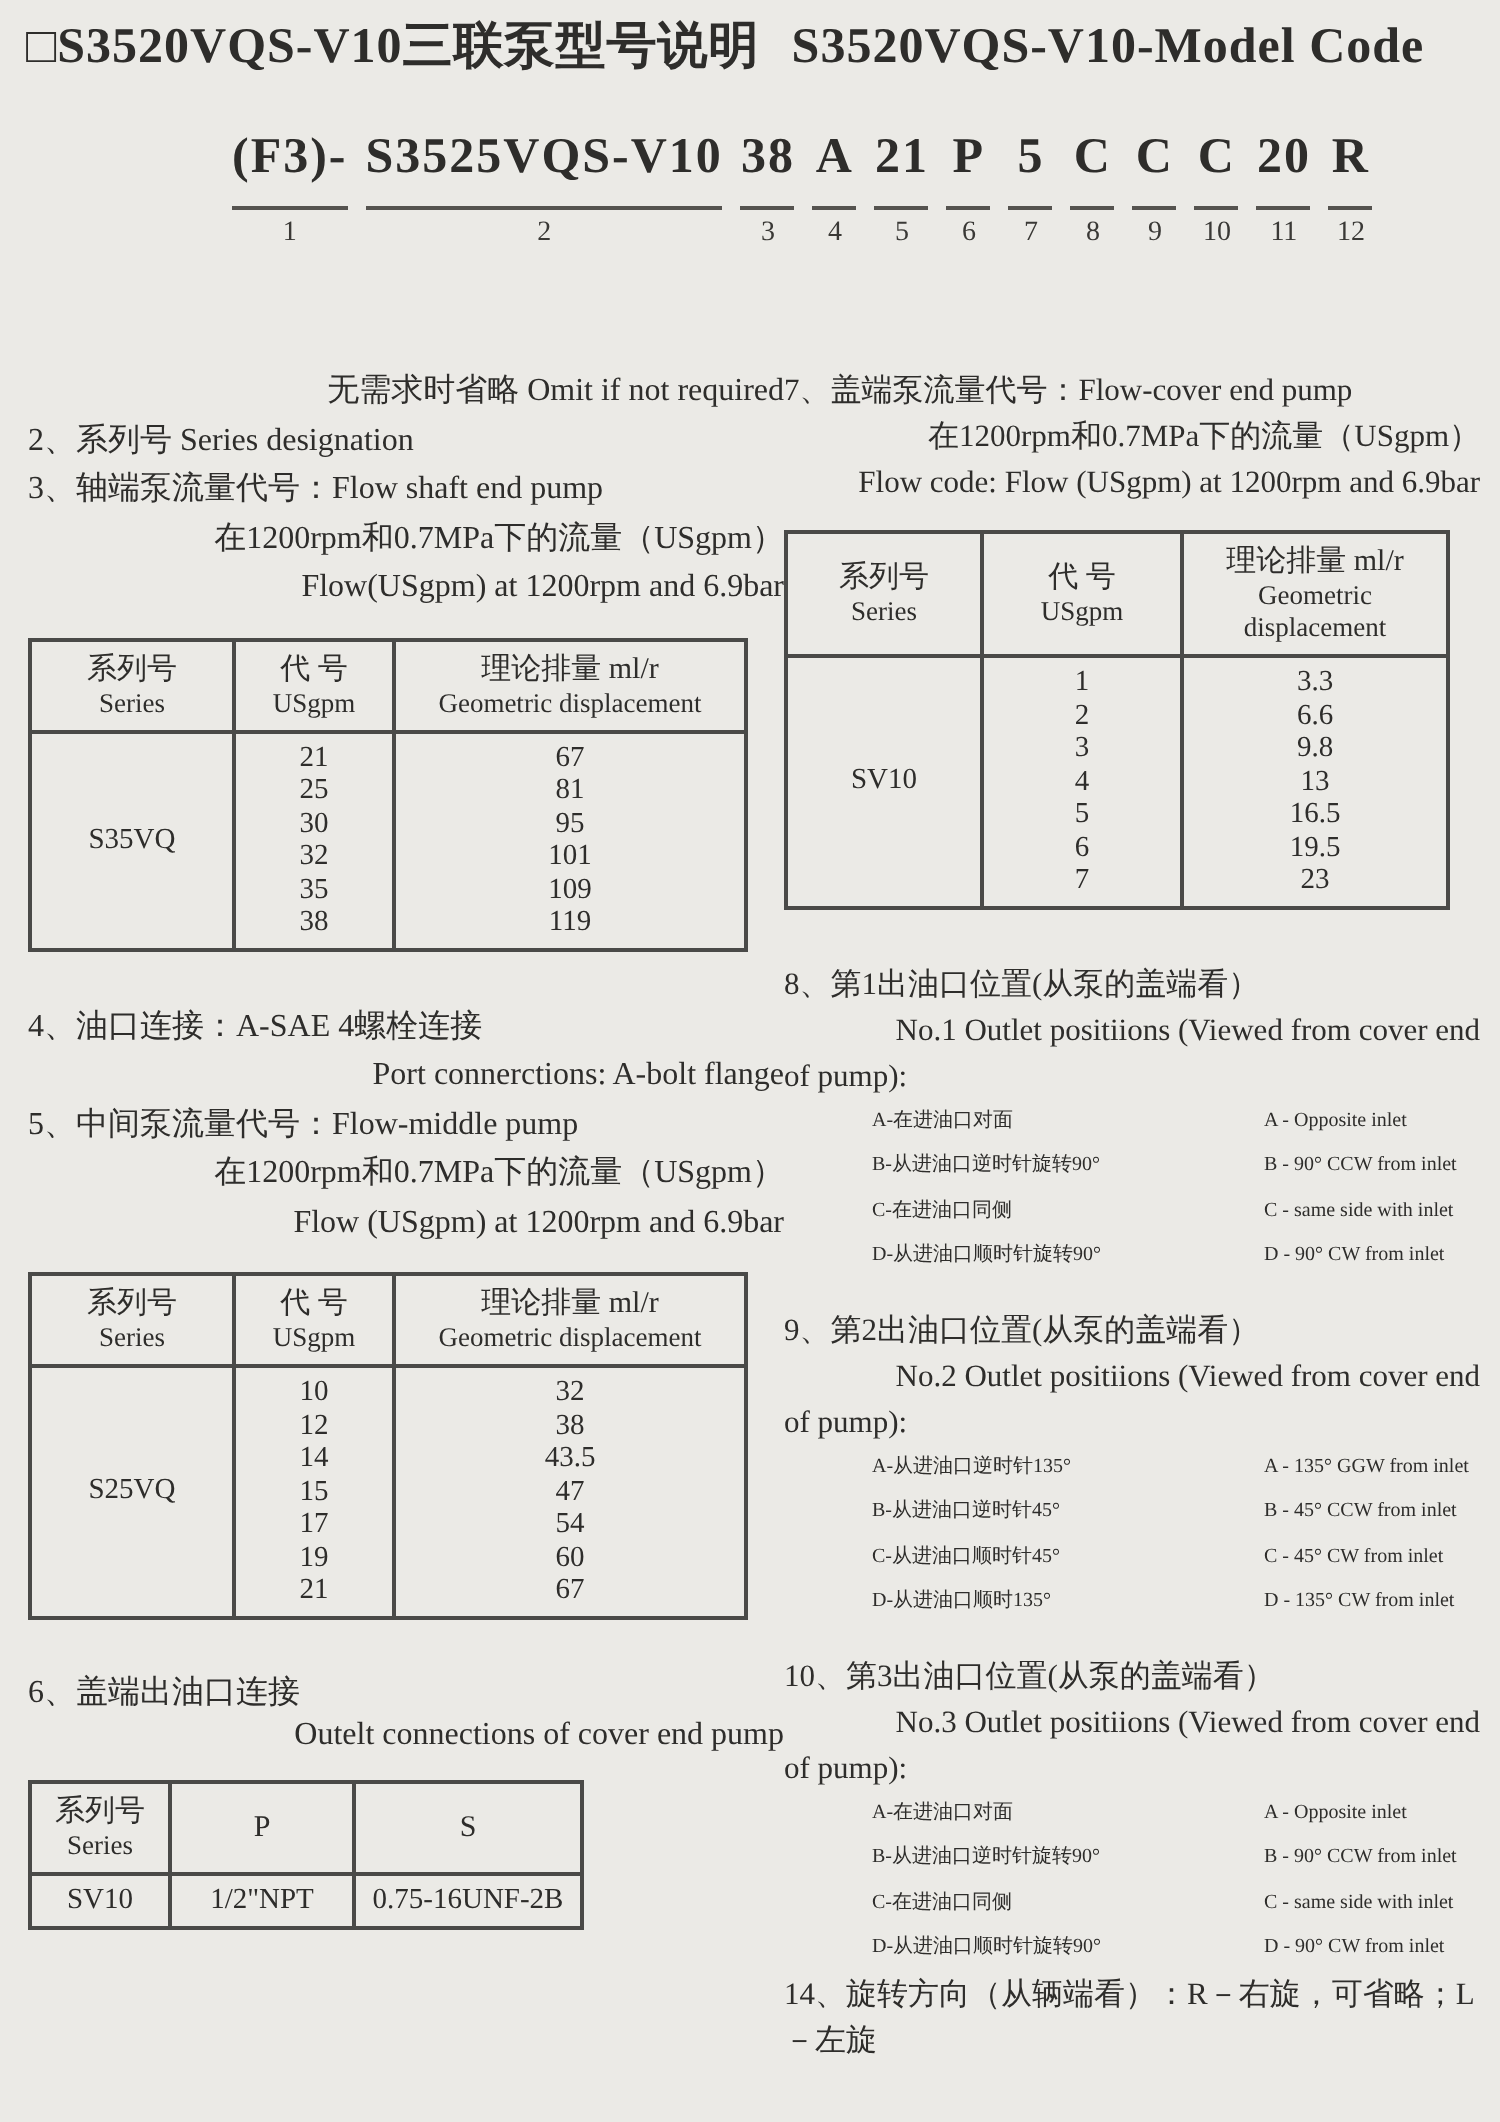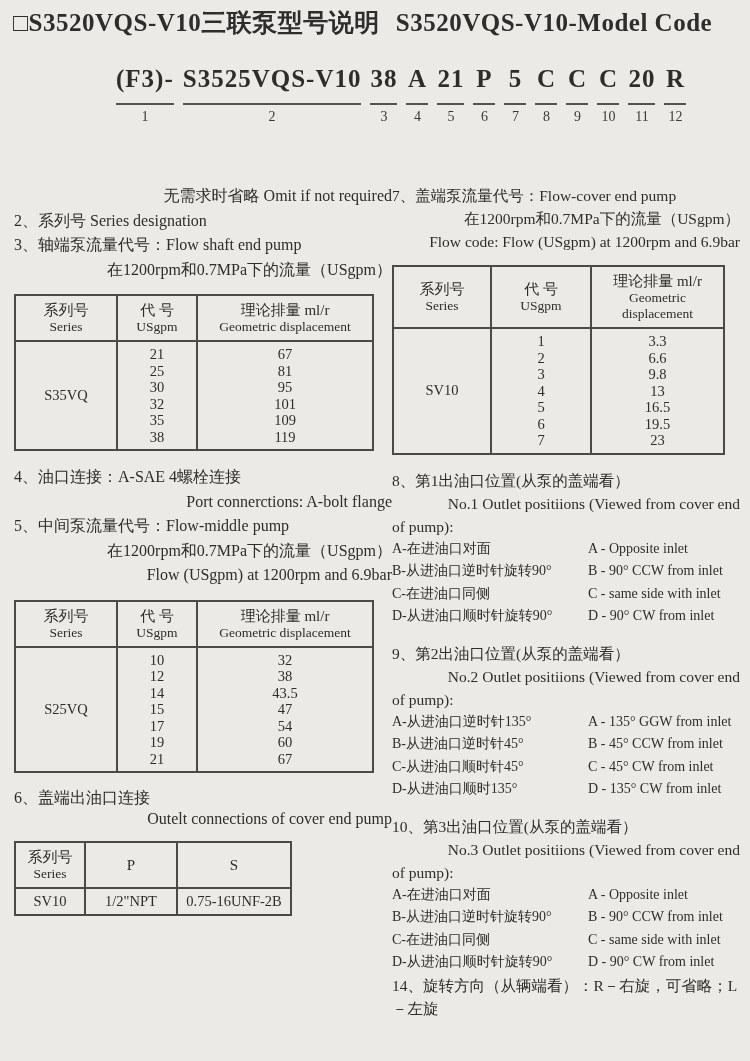--- a/index.html
+++ b/index.html
@@ -27,33 +27,33 @@
   .cols{position:absolute;top:184px;left:14px;width:726px;display:flex;align-items:flex-start;}
   .col-l{width:378px;flex:none;}
   .col-r{flex:1;min-width:0;}
 
   .note{font-size:16px;line-height:24.5px;margin:0;}
   .col-r .note{font-size:15.5px;line-height:23px;}
   .ind{padding-left:16px;text-align:right;}
   .mt6{margin-top:6px;} .mt10{margin-top:10px;} .mt14{margin-top:14px;}
 
   
-  table.spec{border-collapse:collapse;border:2px solid #4a4a48;margin:12px 0 14px 0;background:transparent;}
+  table.spec{border-collapse:collapse;border:2px solid #4a4a48;margin:12px 0 26px 0;background:transparent;}
   table.spec th,table.spec td{border:2px solid #4a4a48;text-align:center;vertical-align:middle;font-weight:normal;}
   table.spec th{padding:5px 4px;font-size:15px;line-height:18px;}
   table.spec .hen{font-size:13.5px;line-height:16px;}
   table.spec td{padding:4px 2px;font-size:14.5px;}
   .tl{line-height:16.5px;font-size:14.5px;}
   .t1{width:360px;} .t1 .c1{width:92px;} .t1 .c2{width:70px;}
   .t4{width:333px;margin-left:12px;} .t4 .c1{width:88px;} .t4 .c2{width:90px;}
   .t3{width:278px;margin-top:6px;} .t3 .c1{width:60px;} .t3 .c2{width:82px;}
   .t3 td{padding:6px 2px;font-size:15px;}
 
   
-  .opt{display:flex;font-size:14px;line-height:22.5px;}
+  .opt{display:flex;font-size:10px;line-height:22.5px;margin-left:44px;}
   .opt .cn{width:196px;flex:none;}
   .opt .en{flex:1;}
 </style>
 </head>
 <body>
 
 <div class="page">
 
   <div class="title">
     <span>□</span><span>S3520VQS-V10三联泵型号说明</span><span class="en">S3520VQS-V10-Model Code</span>
@@ -122,20 +122,21 @@
     </div>
   </div>
 
   <div class="cols">
 
     <div class="col-l">
       <p class="note ind">无需求时省略 Omit if not required</p>
       <p class="note">2、系列号 Series designation</p>
       <p class="note">3、轴端泵流量代号：Flow shaft end pump</p>
       <p class="note ind">在1200rpm和0.7MPa下的流量（USgpm）</p>
+      <p class="note ind">Flow(USgpm) at 1200rpm and 6.9bar</p>
 
       <table class="spec t1">
         <tbody>
             <tr>
           <th class="c1">
             <div>系列号</div>
             <div class="hen">Series</div>
           </th>
           <th class="c2">
             <div>代 号</div>

